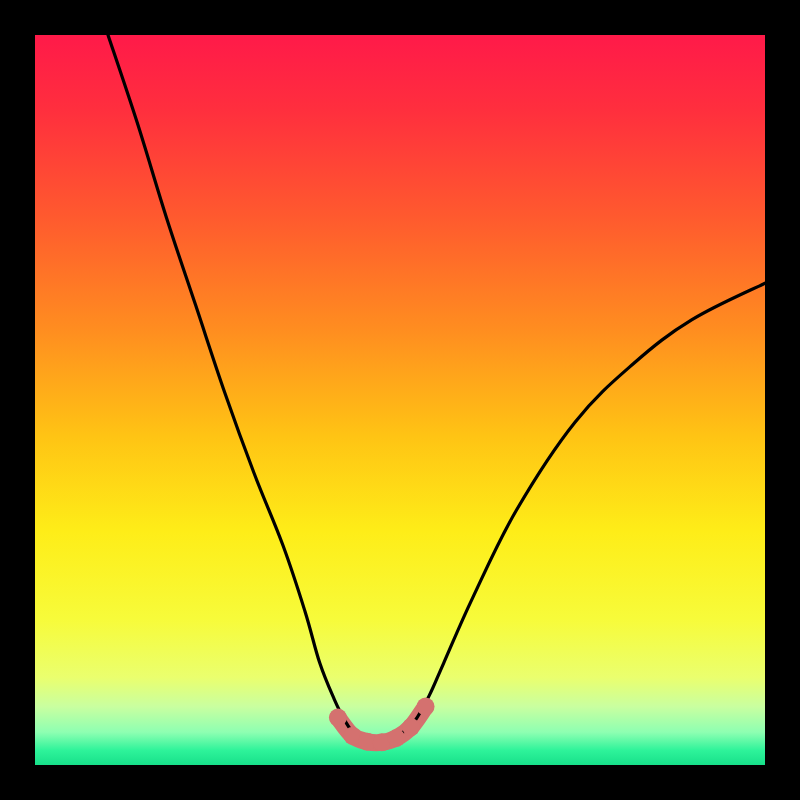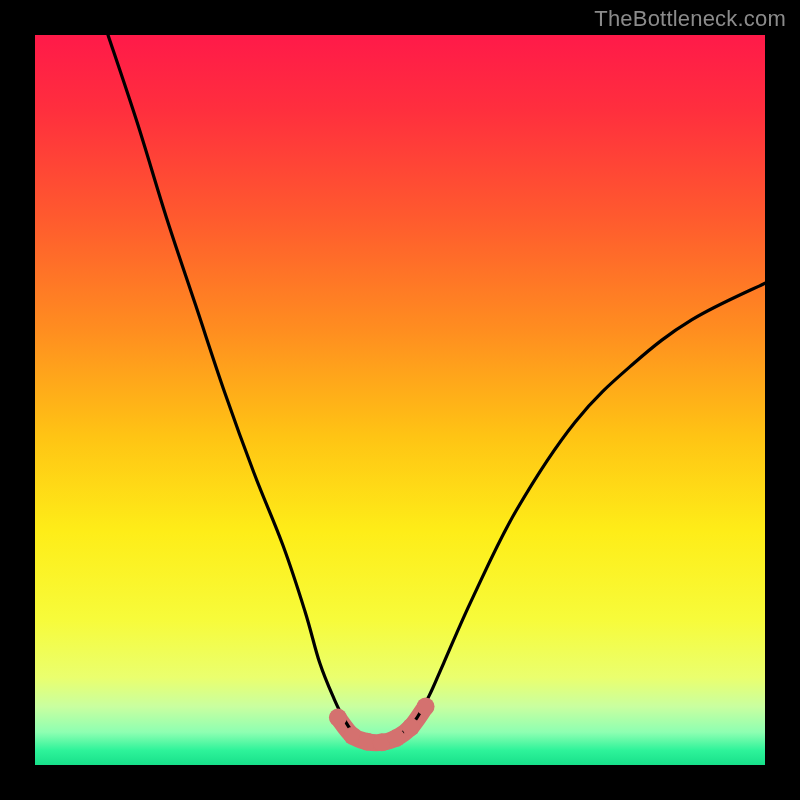--- a/index.html
+++ b/index.html
@@ -39,21 +39,20 @@
   }
   svg {
     display: block;
   }
 </style>
 </head>
 <body>
 
 <div class="frame">
 
-  <div class="watermark">TheBottleneck.com</div>
 
   <div class="plot-area">
     <svg id="chart-svg" width="730" height="730" viewBox="0 0 730 730">
       <defs>
         <linearGradient id="bg-grad" x1="0" y1="0" x2="0" y2="1">
             <stop offset="0.00%" stop-color="#ff1a49"></stop>
             <stop offset="10.00%" stop-color="#ff2e3e"></stop>
             <stop offset="25.00%" stop-color="#ff5a2e"></stop>
             <stop offset="40.00%" stop-color="#ff8c20"></stop>
             <stop offset="55.00%" stop-color="#ffc414"></stop>

